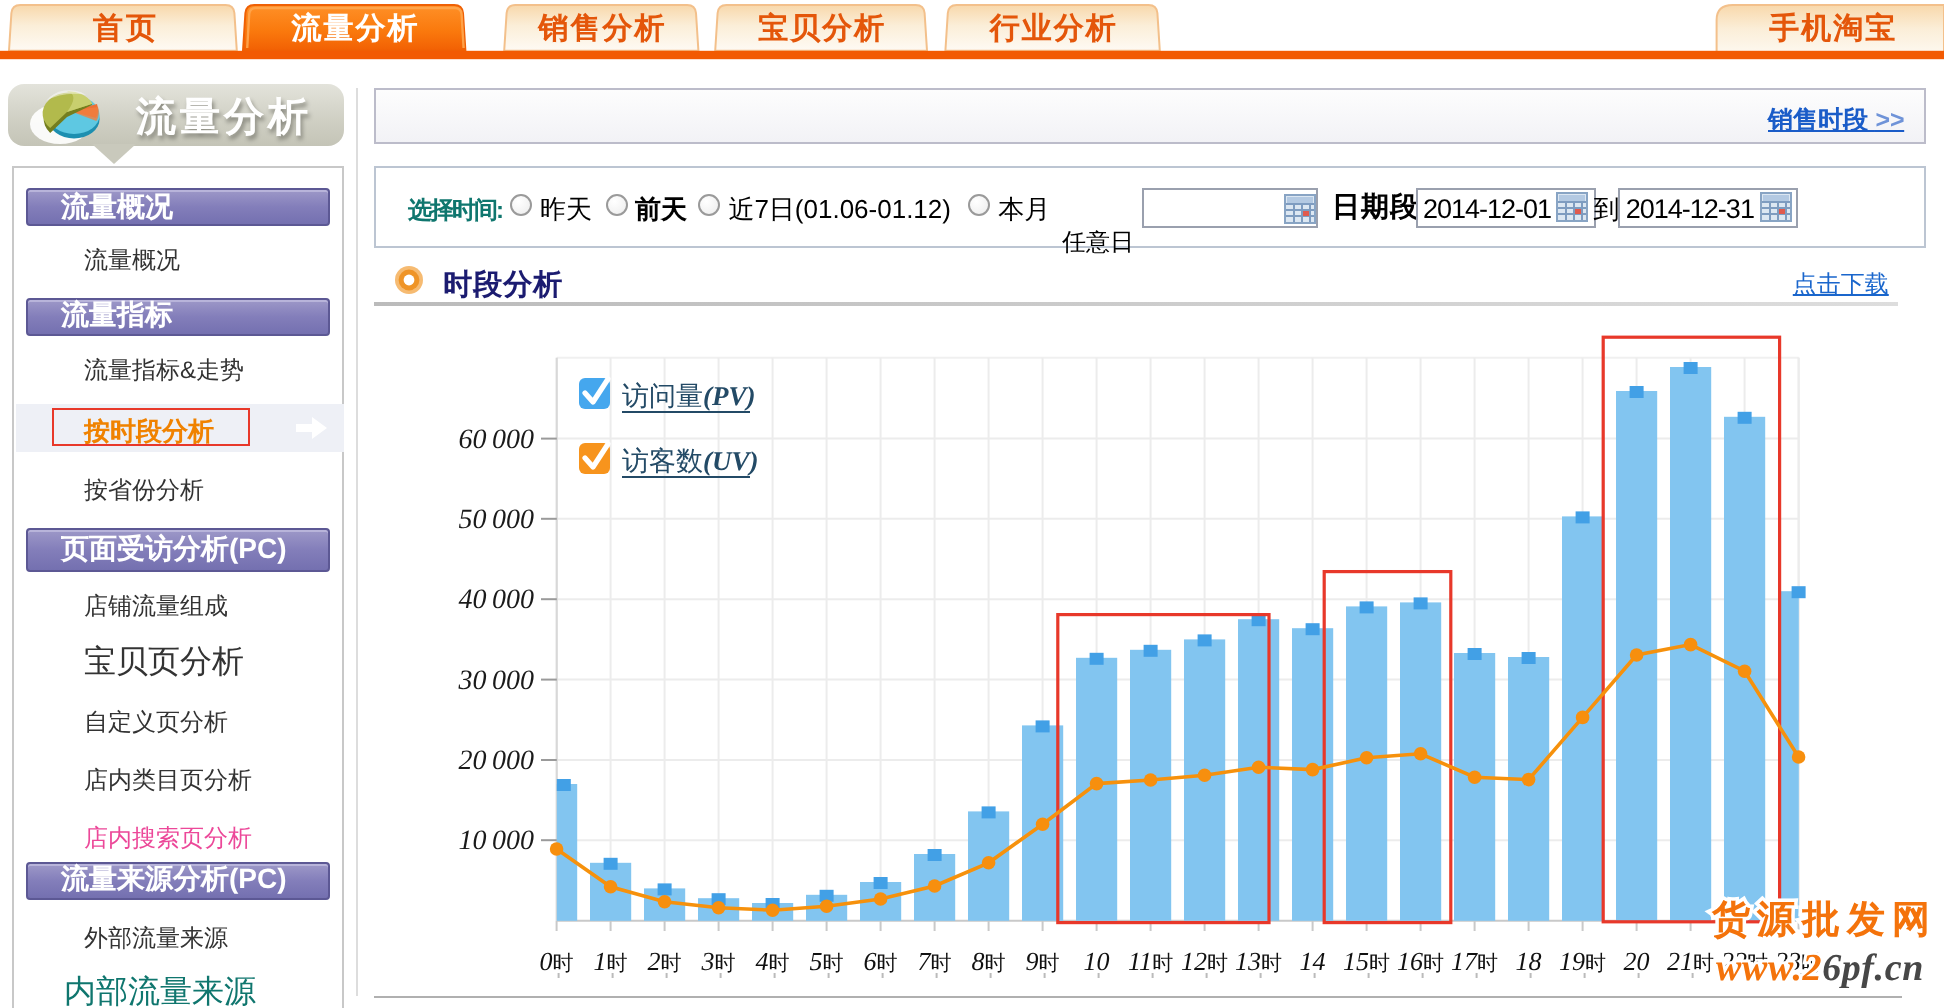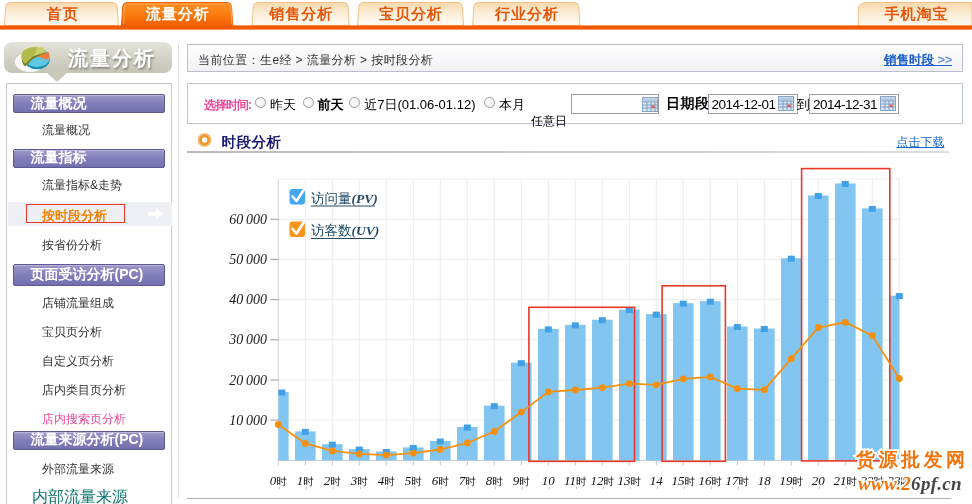--- a/index.html
+++ b/index.html
@@ -65,35 +65,34 @@
 <div style="position:absolute;left:26.2px;top:203.7px;width:99px;height:19.5px;border:1px solid #e8382a;"></div>
 <div style="position:absolute;left:42px;top:207.1px;font-size:13px;font-weight:bold;color:#f08200;white-space:nowrap;">按时段分析</div>
 <svg width="16" height="12" viewBox="0 0 16 12" style="position:absolute;left:148px;top:208px" xmlns="http://www.w3.org/2000/svg">
       <path d="M0 4 L8 4 L8 0.5 L15.5 6 L8 11.5 L8 8 L0 8 Z" fill="#fff"></path>
     </svg>
 <div style="position:absolute;left:42px;top:237.1px;font-size:12px;color:#333;line-height:16px;white-space:nowrap;">按省份分析</div>
 <div style="position:absolute;left:12.5px;top:263.5px;width:152px;height:22px;border:1px solid #5c5894;border-radius:2px;background:linear-gradient(#9d98c8,#837eba 50%,#7470b0);box-shadow:inset 0 1px 0 #b8b4da;">
 <span style="position:absolute;left:17px;top:50%;transform:translateY(-50%);font-size:14px;font-weight:bold;color:#fff;white-space:nowrap;">页面受访分析(PC)</span>
     </div>
 <div style="position:absolute;left:42px;top:294.6px;font-size:12px;color:#333;line-height:16px;white-space:nowrap;">店铺流量组成</div>
-<div style="position:absolute;left:42px;top:323.6px;font-size:12px;color:#333;line-height:16px;white-space:nowrap;">宝贝页分析</div>
+<div style="position:absolute;left:42px;top:323.6px;font-size:16px;color:#333;line-height:16px;white-space:nowrap;">宝贝页分析</div>
 <div style="position:absolute;left:42px;top:352.7px;font-size:12px;color:#333;line-height:16px;white-space:nowrap;">自定义页分析</div>
 <div style="position:absolute;left:42px;top:381.7px;font-size:12px;color:#333;line-height:16px;white-space:nowrap;">店内类目页分析</div>
 <div style="position:absolute;left:42px;top:410.7px;font-size:12px;color:#ec4899;line-height:16px;white-space:nowrap;">店内搜索页分析</div>
 <div style="position:absolute;left:12.5px;top:430.5px;width:152px;height:19px;border:1px solid #5c5894;border-radius:2px;background:linear-gradient(#9d98c8,#837eba 50%,#7470b0);box-shadow:inset 0 1px 0 #b8b4da;">
 <span style="position:absolute;left:17px;top:50%;transform:translateY(-50%);font-size:14px;font-weight:bold;color:#fff;white-space:nowrap;">流量来源分析(PC)</span>
     </div>
 <div style="position:absolute;left:42px;top:461.1px;font-size:12px;color:#333;line-height:16px;white-space:nowrap;">外部流量来源</div>
 <div style="position:absolute;left:32px;top:489.2px;font-size:16px;color:#0f766e;line-height:16px;white-space:nowrap;">内部流量来源</div>
 
 <div style="position:absolute;left:187px;top:44px;width:776px;height:27.5px;border:1px solid #bcbcca;background:linear-gradient(#fdfdfd,#f2f2f6);"></div>
-<div style="position:absolute;left:198px;top:51.5px;font-size:12px;color:#333;letter-spacing:0.4px;">当前位置：生e经 &gt; 流量分析 &gt; 按时段分析</div>
 <div style="position:absolute;left:884px;top:52px;font-size:12.5px;font-weight:bold;color:#1a5cc8;text-decoration:underline;">销售时段 <span style="font-style:italic;color:#6f93d8;">&gt;&gt;</span></div>
 <div style="position:absolute;left:187px;top:83px;width:776px;height:41px;border:1px solid #bcc5d2;background:#fff;"></div>
-<div style="position:absolute;left:204px;top:96.5px;font-size:12px;font-weight:bold;color:#ec4899;letter-spacing:-1px;">选择时间:</div>
+<div style="position:absolute;left:204px;top:96.5px;font-size:12px;font-weight:bold;color:#0f766e;letter-spacing:-1px;">选择时间:</div>
 <span style="position:absolute;left:255.3px;top:96.5px;width:11px;height:11px;border:1px solid #9a9a9a;border-radius:50%;background:radial-gradient(circle at 35% 30%,#fff,#ececec);"></span>
     <div style="position:absolute;left:270px;top:96px;font-size:13px;font-weight:normal;color:#000;white-space:nowrap;">昨天</div>
 <span style="position:absolute;left:302.8px;top:96.5px;width:11px;height:11px;border:1px solid #9a9a9a;border-radius:50%;background:radial-gradient(circle at 35% 30%,#fff,#ececec);"></span>
     <div style="position:absolute;left:317.5px;top:96px;font-size:13px;font-weight:bold;color:#000;white-space:nowrap;">前天</div>
 <span style="position:absolute;left:349.1px;top:96.5px;width:11px;height:11px;border:1px solid #9a9a9a;border-radius:50%;background:radial-gradient(circle at 35% 30%,#fff,#ececec);"></span>
     <div style="position:absolute;left:364.2px;top:96px;font-size:13px;font-weight:normal;color:#000;white-space:nowrap;">近7日(01.06-01.12)</div>
 <span style="position:absolute;left:484.4px;top:96.5px;width:11px;height:11px;border:1px solid #9a9a9a;border-radius:50%;background:radial-gradient(circle at 35% 30%,#fff,#ececec);"></span>
     <div style="position:absolute;left:499.1px;top:96px;font-size:13px;font-weight:normal;color:#000;white-space:nowrap;">本月</div>
 <div style="position:absolute;left:531px;top:96px;font-size:12px;font-weight:normal;color:#000;white-space:nowrap;margin-top:17px;">任意日</div>
 <div style="position:absolute;left:570.8px;top:94px;width:88.5px;height:19.6px;border:1px solid #9aa0ae;background:#fff;">

